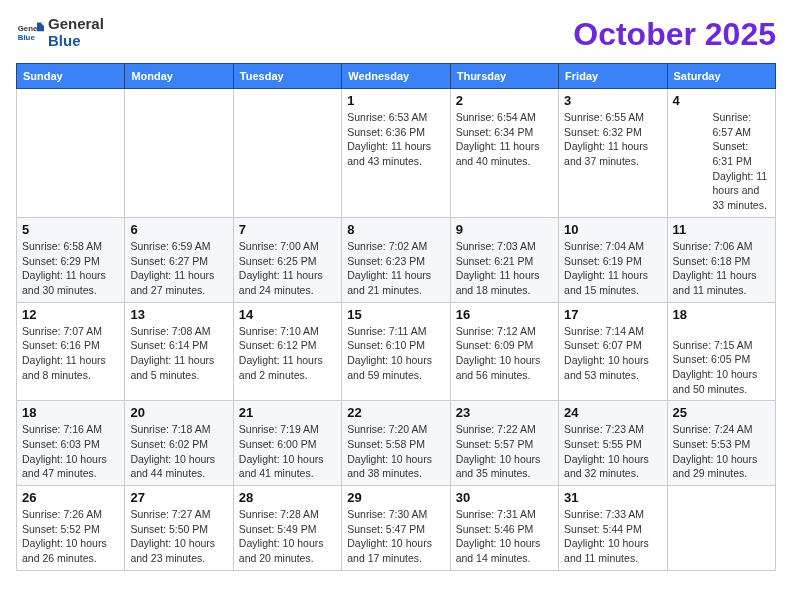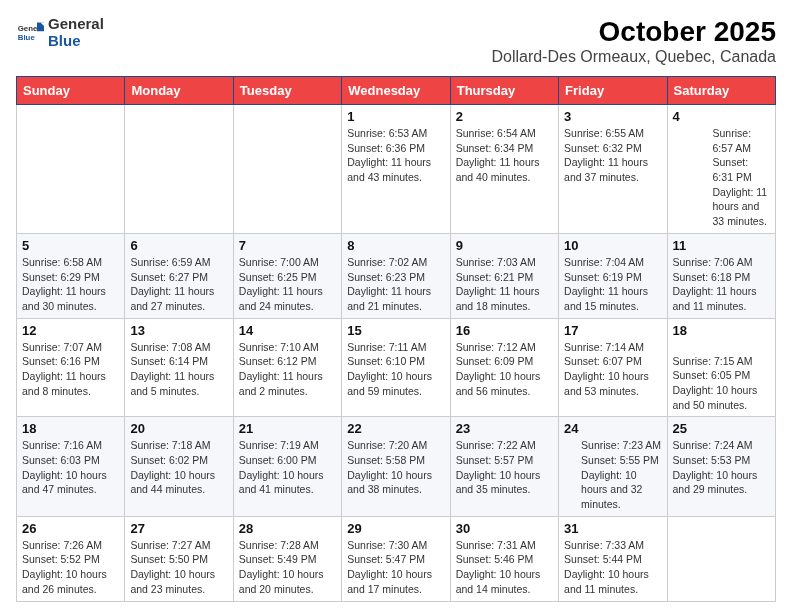--- a/index.html
+++ b/index.html
@@ -24,39 +24,39 @@
     .logo-general { color: #333; }
     .logo-blue { color: #1a56a0; }
     .logo-icon {
       width: 28px;
       height: 28px;
     }
     .title-block {
       text-align: right;
     }
     .month-title {
-      font-size: 28px;
+      font-size: 32px;
       font-weight: bold;
-      color: #000000;
+      color: #6d28d9;
     }
     .location-title {
       font-size: 16px;
       color: #444;
     }
     .calendar {
       width: 100%;
       border-collapse: collapse;
       border: 1px solid #ccc;
     }
     .calendar th {
-      background-color: #ef4444;
+      background-color: #3b82f6;
       color: #fff;
       text-align: left;
       padding: 6px 6px;
-      font-size: 13px;
+      font-size: 11px;
       font-weight: bold;
       border: 1px solid #1e4a8a;
     }
     .calendar td {
       border: 1px solid #ccc;
       vertical-align: top;
       padding: 4px 5px;
       width: 108px;
       min-height: 80px;
       font-size: 11px;
@@ -92,21 +92,20 @@
       <polygon points="24,4 32,4 32,14 24,14" fill="#1a56a0"></polygon>
       <polygon points="28,4 32,4 32,8" fill="#fff"></polygon>
     </svg>
     <div style="display:flex; flex-direction:column; line-height:1.1;">
       <span class="logo-general" style="font-size:15px; font-weight:bold; color:#333;">General</span>
       <span class="logo-blue" style="font-size:15px; font-weight:bold; color:#1a56a0;">Blue</span>
     </div>
   </div>
   <div class="title-block">
     <div class="month-title">October 2025</div>
-    <div class="location-title">Dollard-Des Ormeaux, Quebec, Canada</div>
   </div>
 </div>
 
 <table class="calendar">
   <thead>
     <tr id="days-header">
         <th>Sunday</th>
         <th>Monday</th>
         <th>Tuesday</th>
         <th>Wednesday</th>
@@ -259,21 +258,21 @@
 Daylight: 10 hours and 38 minutes.</div>
         </td>
         <td>
           <div class="day-number">23</div>
           <div class="day-info" style="white-space: pre-line;">Sunrise: 7:22 AM
 Sunset: 5:57 PM
 Daylight: 10 hours and 35 minutes.</div>
         </td>
         <td>
           <div class="day-number">24</div>
-          <div class="day-info" style="white-space: pre-line; margin-left: 17px;">Sunrise: 7:23 AM
+          <div class="day-info" style="white-space: pre-line;">Sunrise: 7:23 AM
 Sunset: 5:55 PM
 Daylight: 10 hours and 32 minutes.</div>
         </td>
         <td>
           <div class="day-number">25</div>
           <div class="day-info" style="white-space: pre-line;">Sunrise: 7:24 AM
 Sunset: 5:53 PM
 Daylight: 10 hours and 29 minutes.</div>
         </td>
       </tr>

